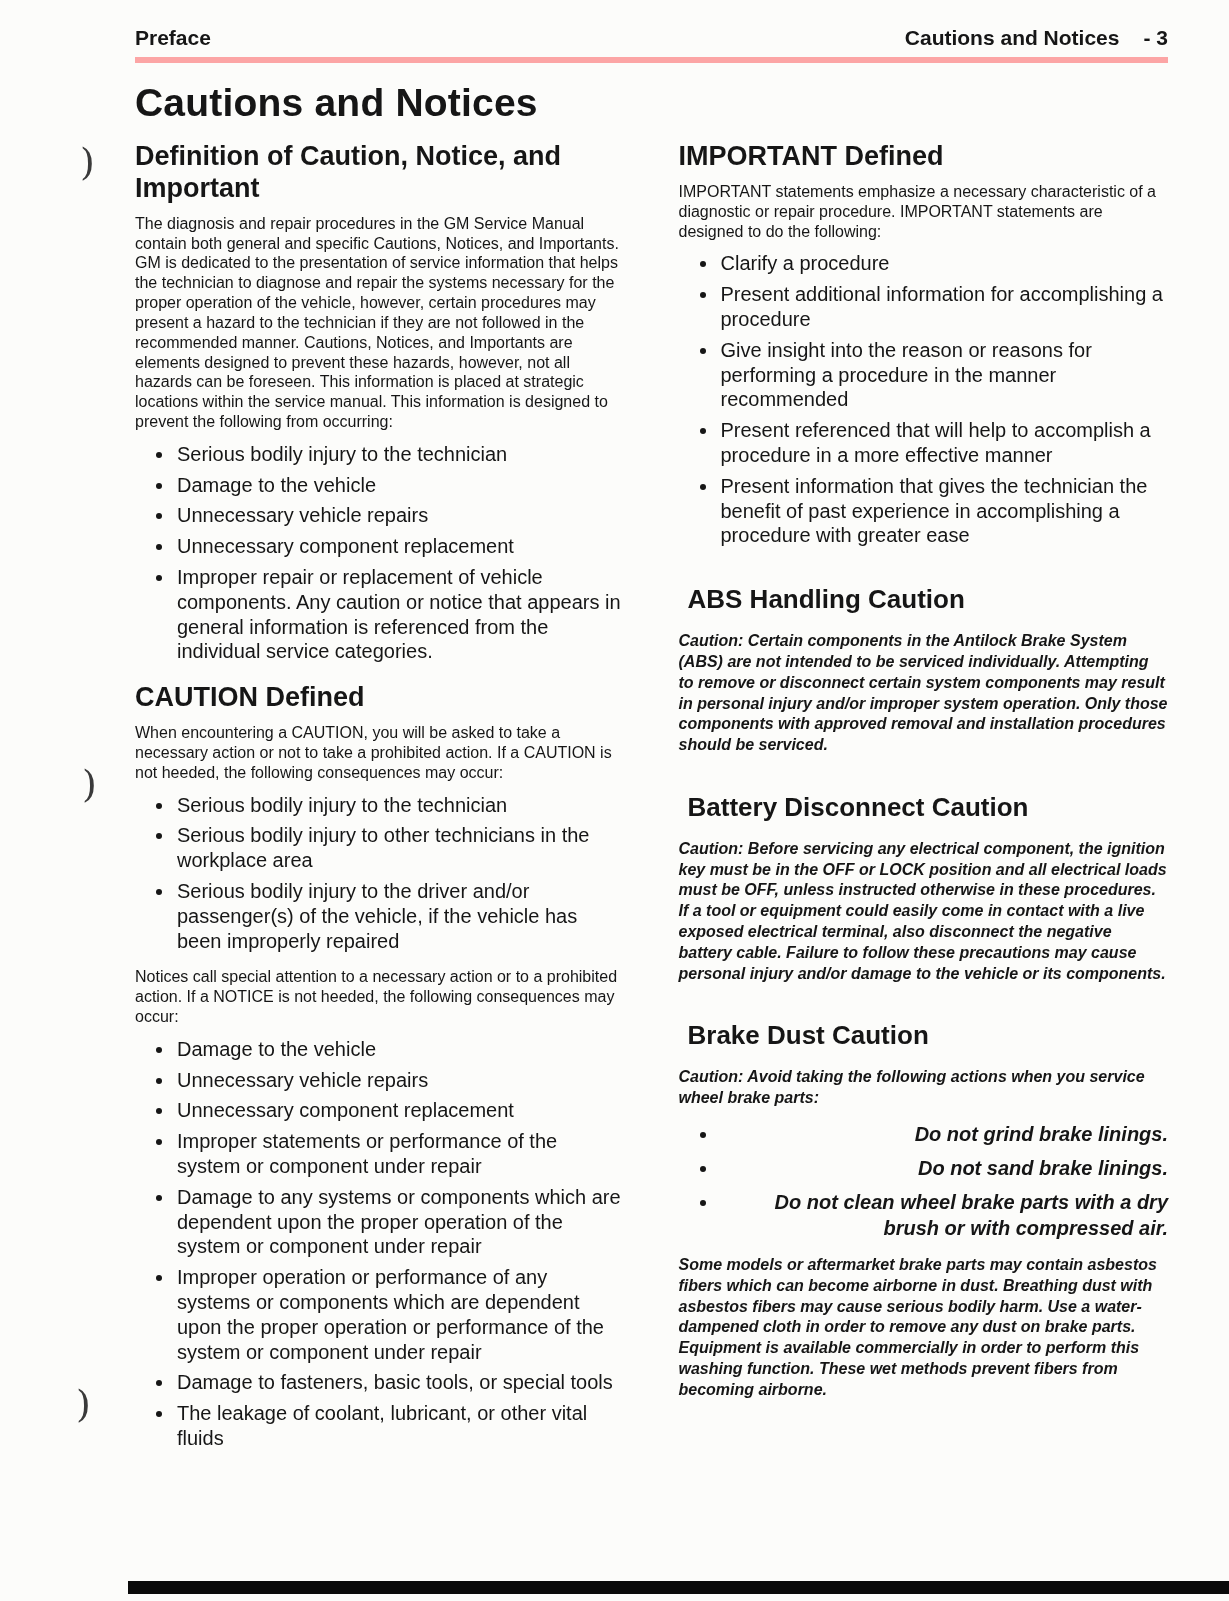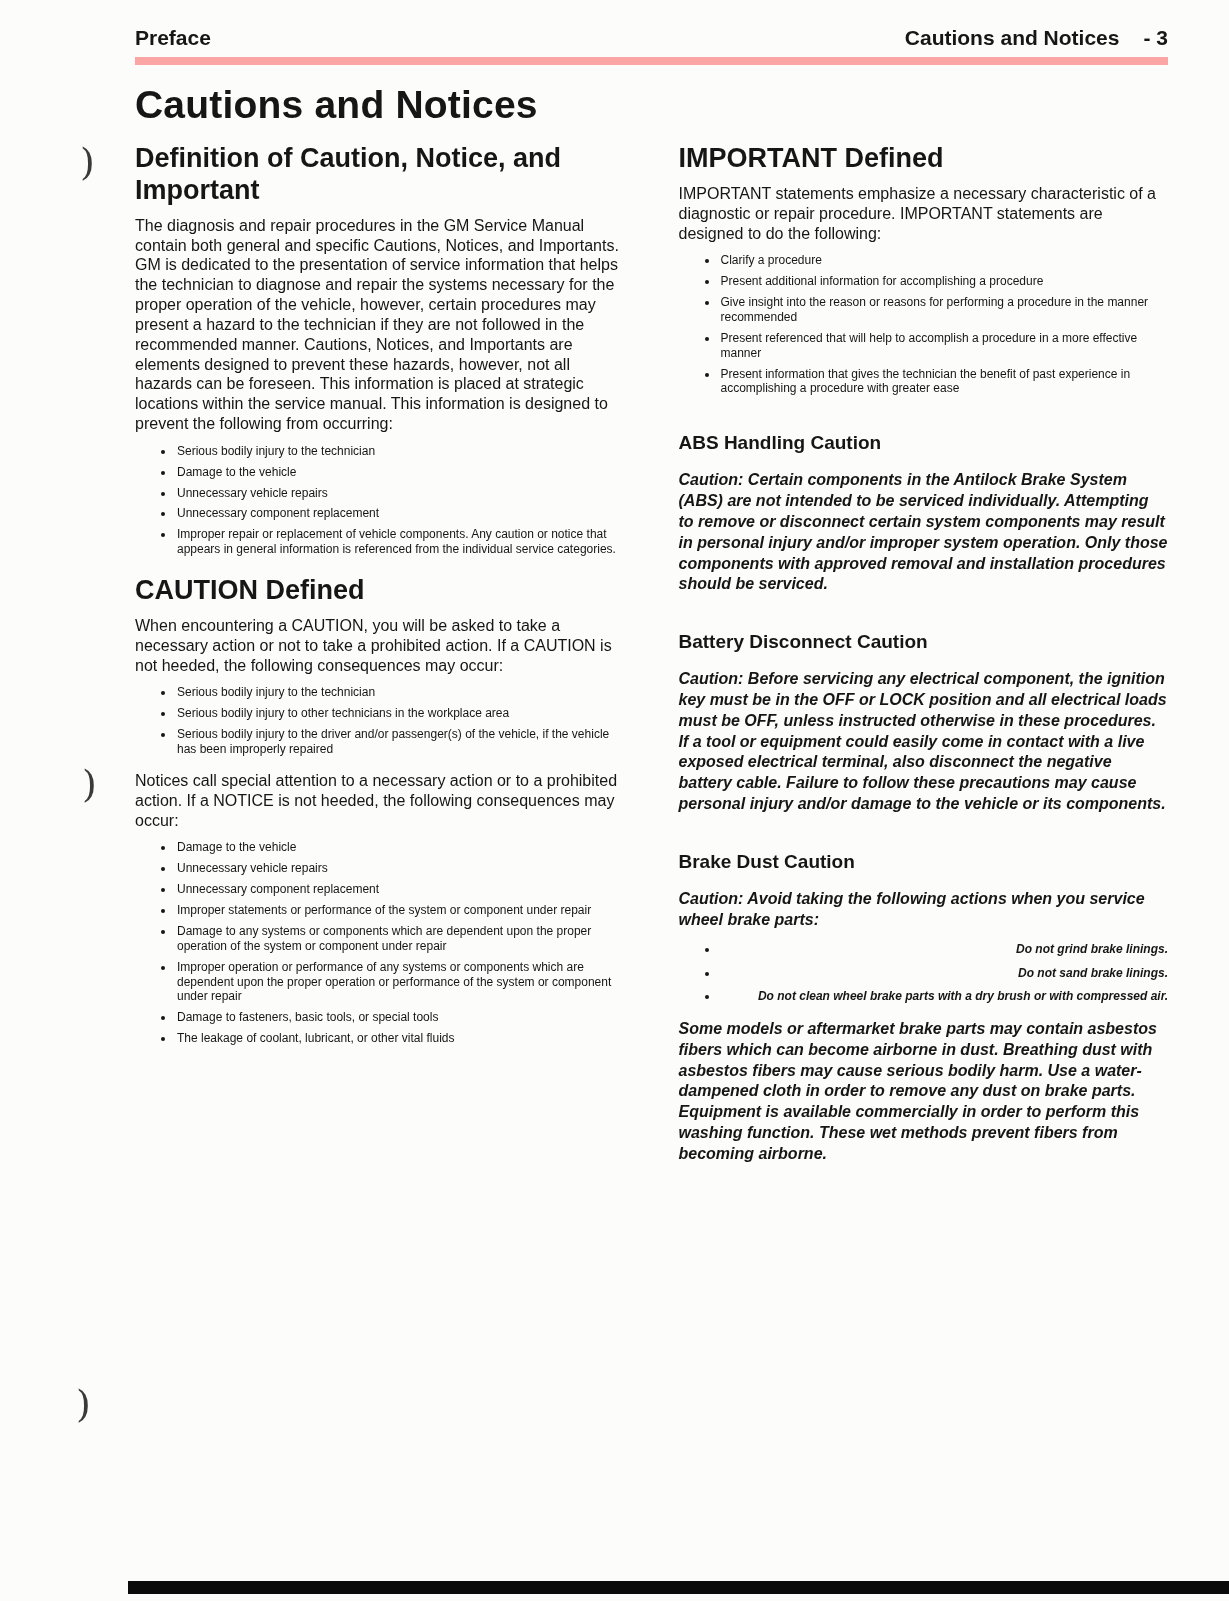--- a/index.html
+++ b/index.html
@@ -23,21 +23,21 @@
     width: 1033px;
   }
 
   .pagehead {
     display: flex;
     justify-content: space-between;
     align-items: baseline;
     font-weight: 700;
     font-size: 21px;
     padding-bottom: 7px;
-    border-bottom: 8px solid #fca5a5;
+    border-bottom: 6px solid #fca5a5;
   }
   .pagehead .right-group { display: flex; align-items: baseline; }
   .pagehead .pagenum { margin-left: 24px; }
 
   h1.title {
     font-size: 39px;
     font-weight: 700;
     margin: 18px 0 14px;
     letter-spacing: 0.2px;
   }
@@ -47,35 +47,35 @@
 
   h3.sec {
     font-size: 27px;
     font-weight: 700;
     line-height: 1.18;
     margin: 18px 0 9px;
   }
   h3.sec.first { margin-top: 2px; }
 
   h3.big {
-    font-size: 19px;
+    font-size: 26px;
     font-weight: 700;
-    margin: 36px 0 16px;
+    margin: 36px 9px 16px;
   }
 
   p.body {
     font-size: 16px;
     line-height: 1.24;
     margin: 2px 0 10px;
   }
 
   ul.bullets {
     margin: 6px 0 14px;
     padding-left: 40px;
-    font-size: 12px;
+    font-size: 20px;
     line-height: 1.24;
   }
   ul.bullets li { margin: 0 0 6px; padding-left: 2px; }
 
   .bold-ital { font-weight: 700; font-style: italic; }
   .caution-block p.body { line-height: 1.3; margin-bottom: 12px; }
   ul.bullets.bold-ital { line-height: 1.3; }
   ul.bullets.bold-ital li { margin-bottom: 8px; text-align: right; }
 
   .bottom-bar {

